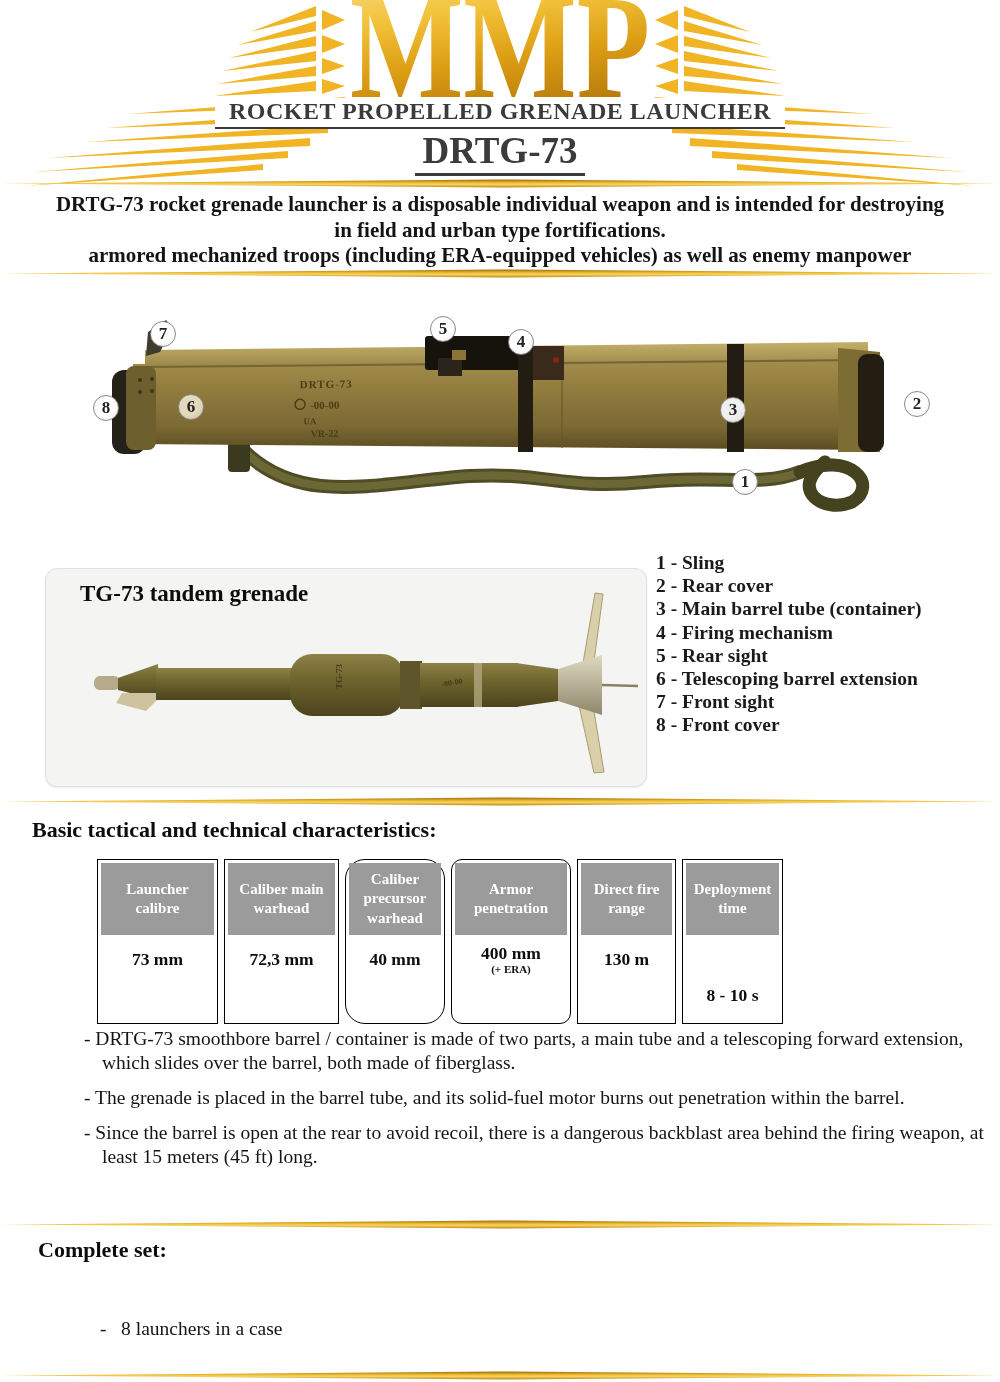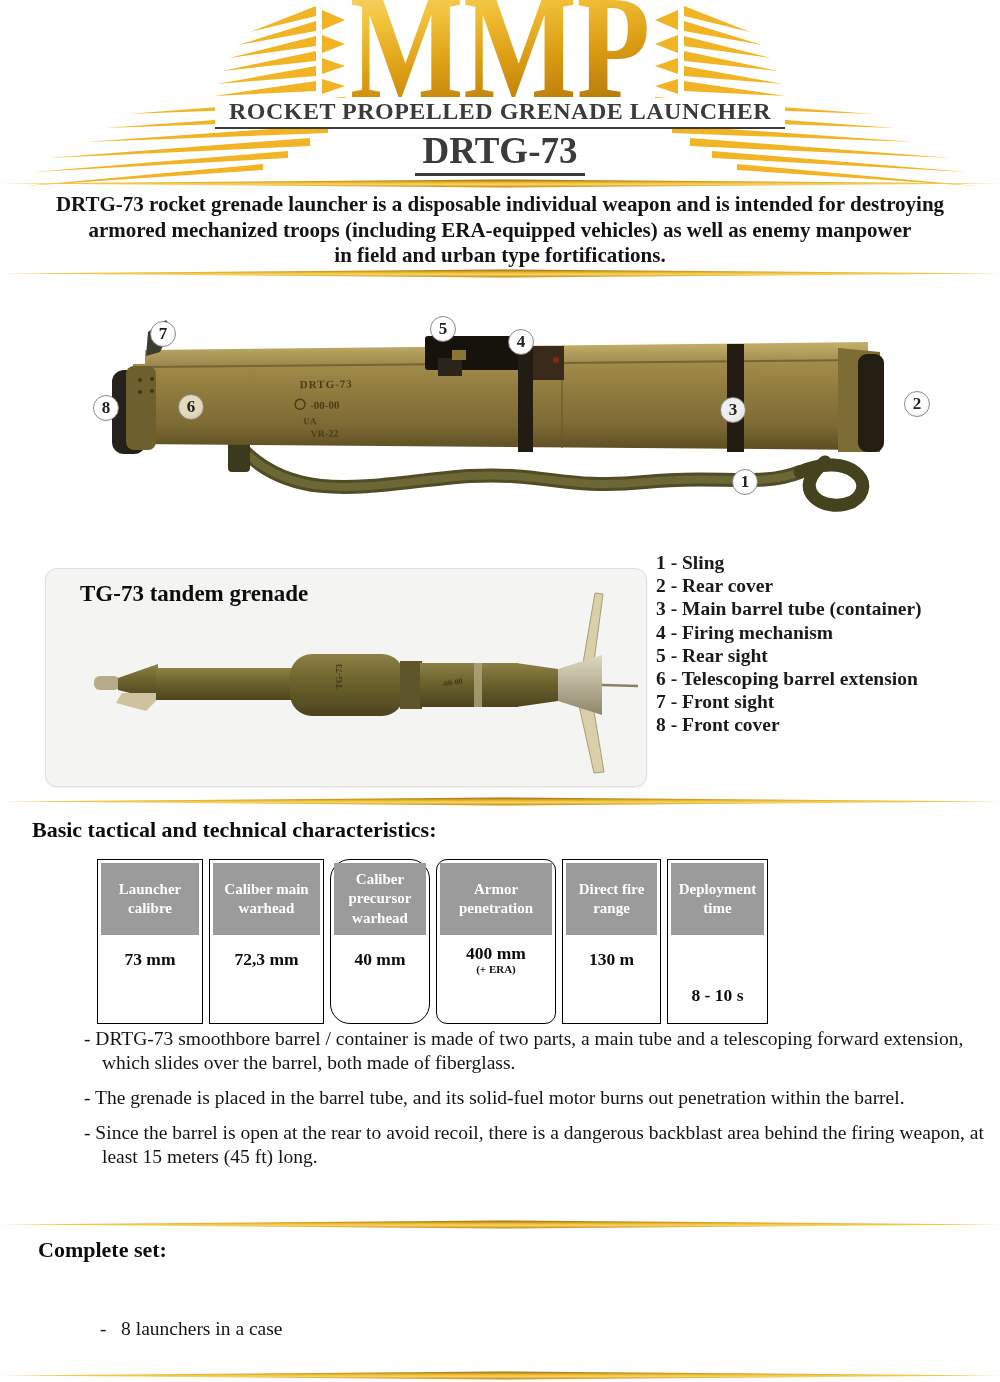--- a/index.html
+++ b/index.html
@@ -41,21 +41,21 @@
   .grenade-title{position:absolute;left:34px;top:12px;font-size:23px;font-weight:bold;color:#0d0d0d;}
   .grenade-box svg{position:absolute;left:0;top:0;width:600px;height:217px;}
   .legend{position:absolute;left:656px;top:551px;font-size:19.5px;font-weight:bold;
         line-height:23.2px;color:#1a1a1a;}
 
   
   .char-heading{position:absolute;left:32px;top:817px;font-size:22px;font-weight:bold;color:#0d0d0d;}
   .spec-table{position:absolute;left:97px;top:859px;display:flex;gap:6px;align-items:stretch;}
   .spec-col{border:1px solid #000;background:#fff;padding:3px;box-sizing:border-box;
         display:flex;flex-direction:column;}
-  .spec-col:nth-child(1){width:106px;}
+  .spec-col:nth-child(1){width:121px;}
   .spec-col:nth-child(2){width:115px;}
   .spec-col:nth-child(3){width:100px;border-radius:20px;}
   .spec-col:nth-child(4){width:120px;border-radius:11px;}
   .spec-col:nth-child(5){width:99px;}
   .spec-col:nth-child(6){width:101px;gap:36px;}
   .spec-col:nth-child(7){width:106px;}
   .spec-head{background:#9b9b9b;color:#fff;font-weight:bold;font-size:15px;line-height:1.28;
         text-align:center;height:72px;display:flex;align-items:center;justify-content:center;
         padding:2px;box-sizing:border-box;}
   .spec-col:nth-child(7) .spec-head{font-size:13.5px;}
@@ -177,22 +177,22 @@
             <stop offset="0.6" stop-color="#F7D567"></stop>
             <stop offset="1" stop-color="#C5880D"></stop>
           </linearGradient>
         </defs>
         <polygon points="0,4.5 500,0.5 1000,4.5 500,8.5" fill="url(#lens5)"></polygon>
       </svg>
   </div>
 
   <div class="intro">
     <div>DRTG-73 rocket grenade launcher is a disposable individual weapon and is intended for destroying</div>
+    <div>in field and urban type fortifications.</div>
     <div>armored mechanized troops (including ERA-equipped vehicles) as well as enemy manpower</div>
-    <div>in field and urban type fortifications.</div>
   </div>
 
   <div class="figure">
     <svg viewBox="0 0 1000 255">
       <defs>
         <linearGradient id="tubeG" x1="0" y1="0" x2="0" y2="1">
           <stop offset="0" stop-color="#A6914F"></stop>
           <stop offset="0.35" stop-color="#927D3F"></stop>
           <stop offset="0.75" stop-color="#7C6A34"></stop>
           <stop offset="1" stop-color="#5C4D22"></stop>

